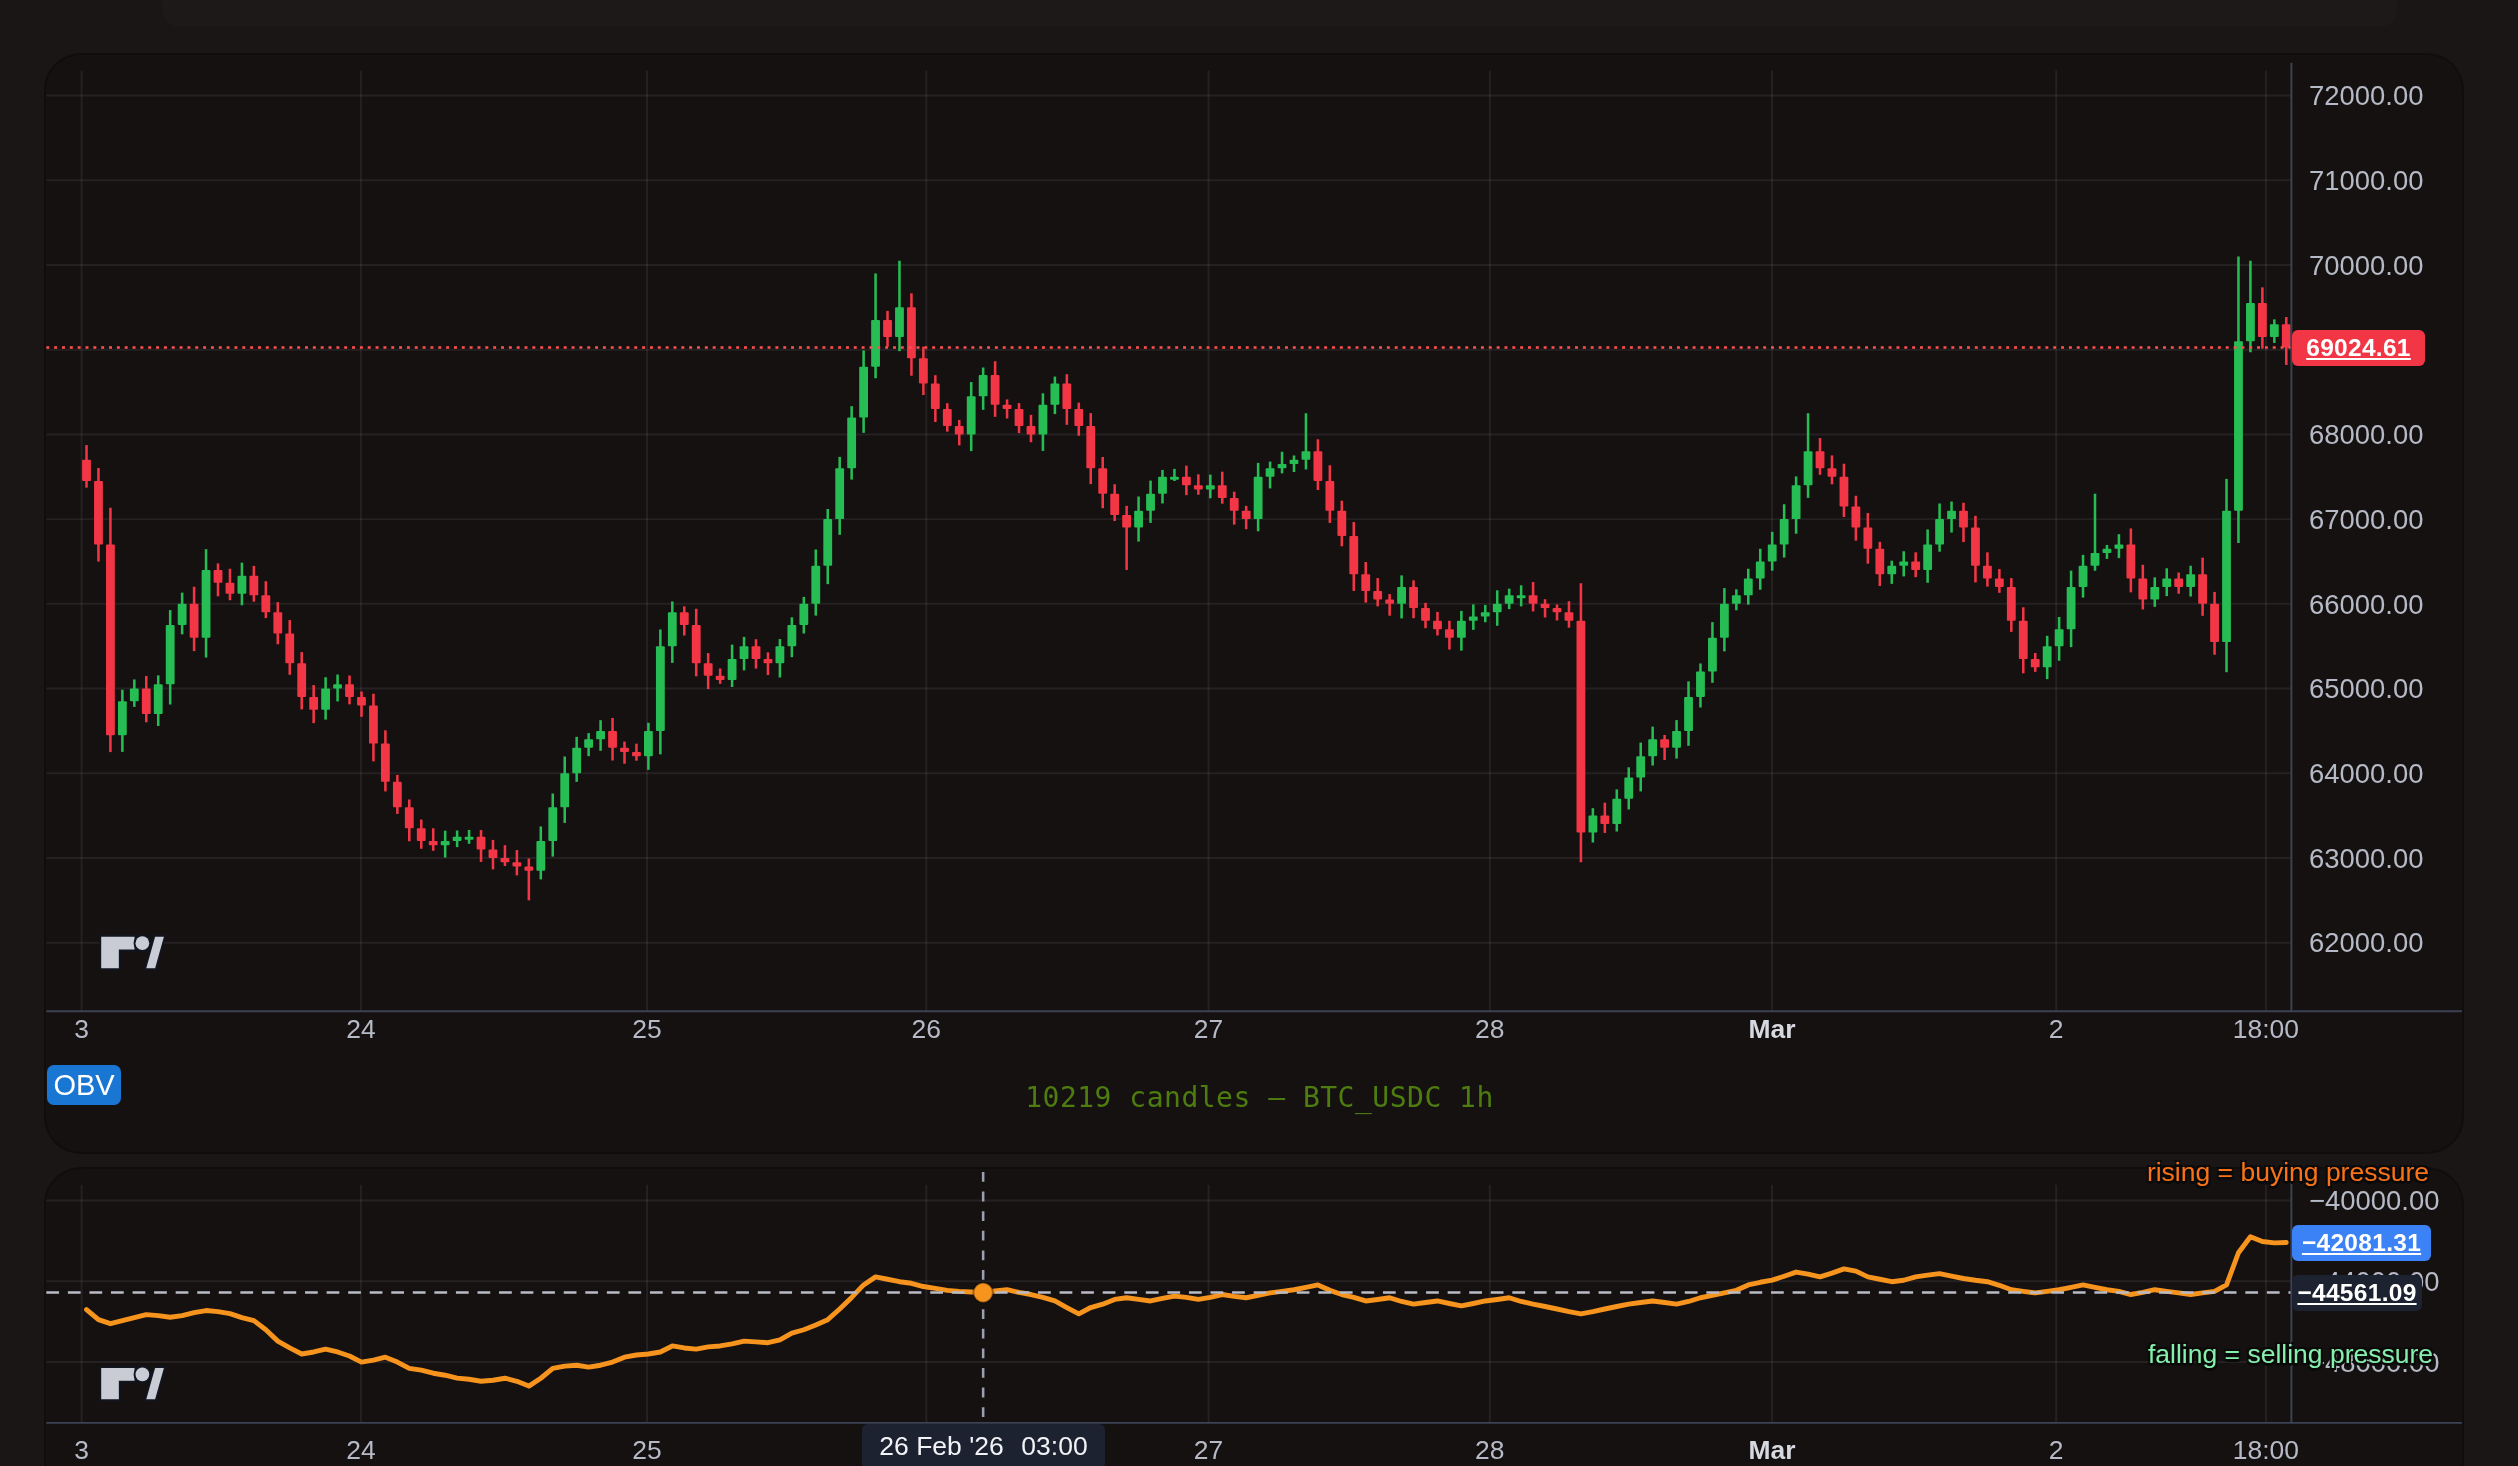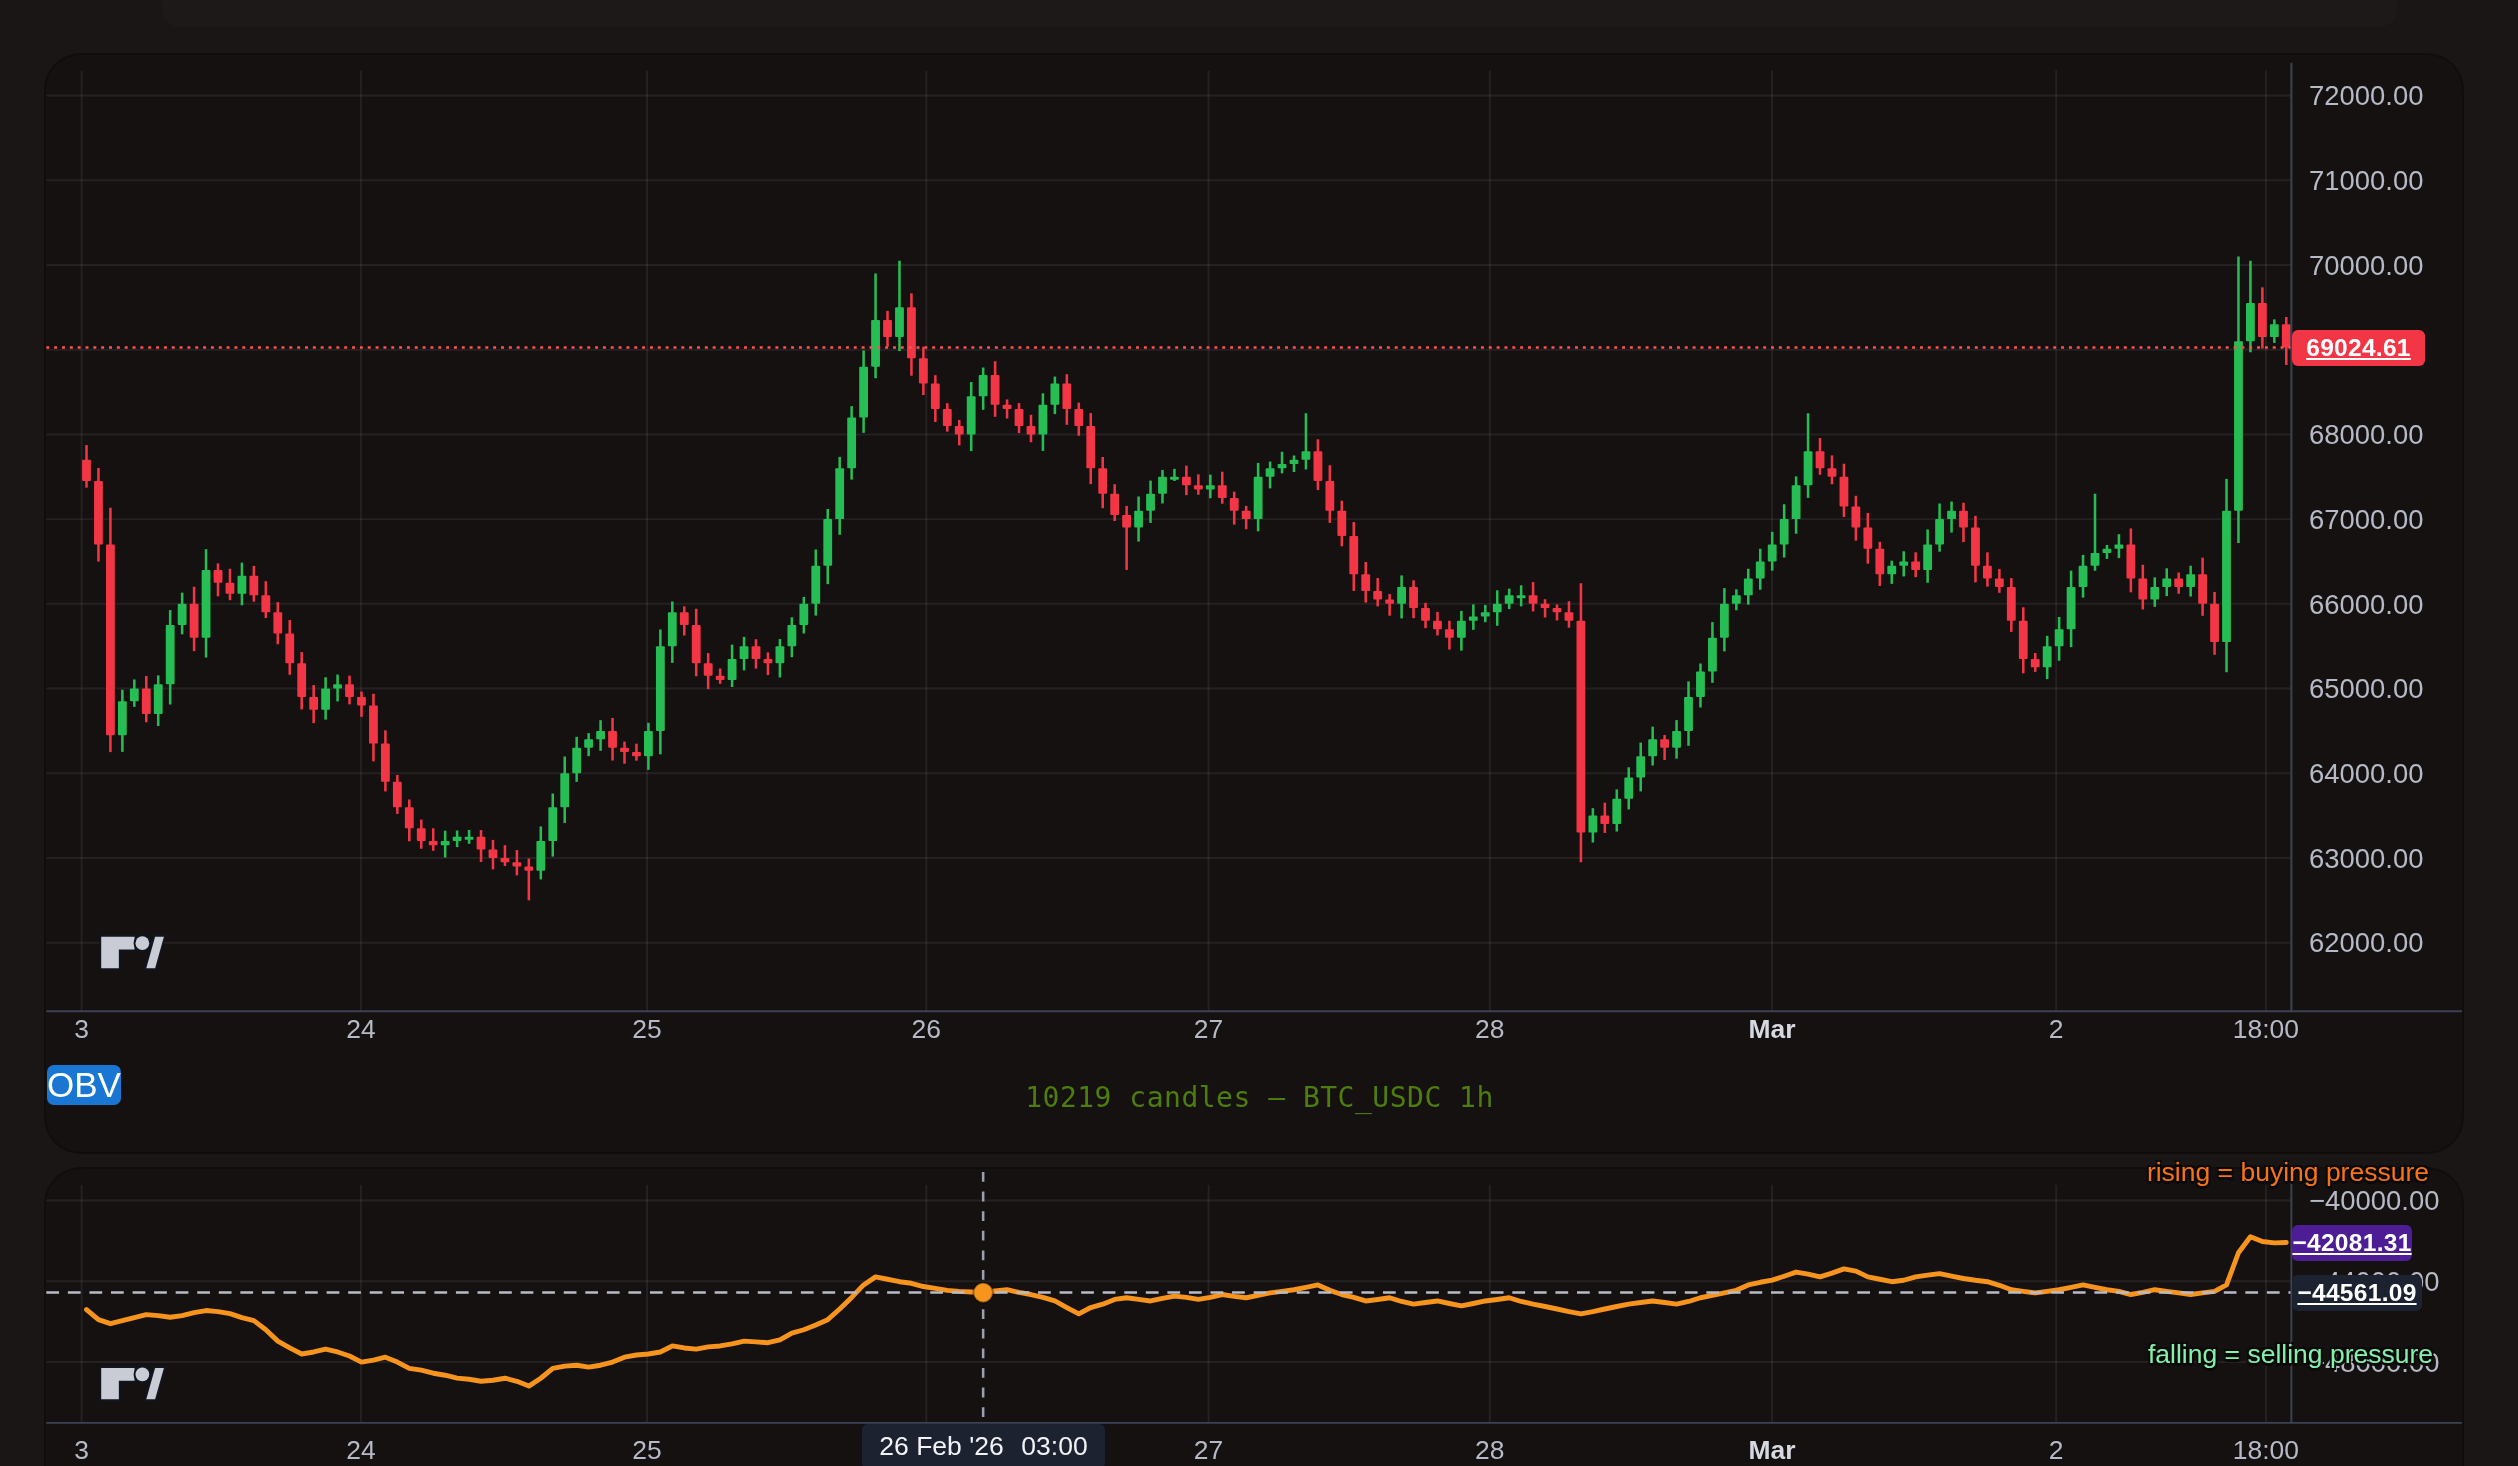--- a/index.html
+++ b/index.html
@@ -3,21 +3,21 @@
 <meta charset="utf-8">
 <style>
   html,body{margin:0;padding:0;background:#1b1616;width:2519px;height:1466px;overflow:hidden;
     font-family:"Liberation Sans",sans-serif;position:relative;}
   .card{position:absolute;background:#161111;border-radius:35px;box-shadow:0 0 0 2px rgba(0,0,0,.4);}
   #top-sliver{position:absolute;left:162px;top:-21.6px;width:2235px;height:49px;background:#1e1919;border-radius:17.6px;}
   #gfx{position:absolute;left:0;top:0;z-index:5;}
   .badge{position:absolute;z-index:8;color:#fff;font-size:24.5px;font-weight:600;
     display:flex;align-items:center;justify-content:center;border-radius:5.9px;letter-spacing:0.3px;text-decoration:underline;}
   #obv-badge{position:absolute;left:47px;top:1065px;width:74px;height:40px;background:#1976d2;color:#fff;
-    font-size:35px;font-weight:500;display:flex;align-items:center;justify-content:center;border-radius:6.9px;z-index:8;}
+    font-size:29px;font-weight:500;display:flex;align-items:center;justify-content:center;border-radius:6.9px;z-index:8;}
   #caption{position:absolute;left:0;top:1081px;width:2519px;text-align:center;color:#4d7c0f;
     font-family:"DejaVu Sans Mono",monospace;font-size:28px;letter-spacing:0.5px;z-index:8;}
   .note{position:absolute;z-index:9;font-size:26.5px;font-weight:500;
     text-shadow:2px 2px 0 #0a0a0a,-2px 2px 0 #0a0a0a,2px -2px 0 #0a0a0a,-2px -2px 0 #0a0a0a,0 2.9px 0 #0a0a0a;}
   #note-rising{right:90px;top:1157px;color:#22cc3e;}
   #note-falling{right:86px;top:1339px;color:#e5394a;}
   #tooltip{position:absolute;left:863px;top:1424px;width:243px;height:45px;background:#1c2230;border-radius:5.9px;
     z-index:9;display:flex;align-items:center;justify-content:center;color:#f2f3f7;font-size:26.5px;gap:17.6px;}
   .scale-hit{position:absolute;z-index:7;background:transparent;}
 </style>
@@ -491,20 +491,20 @@
   </svg>
 
 <div class="badge" id="price-badge" style="left: 2292px; top: 330px; width: 133px; height: 36px; background: rgb(242, 54, 69);">69024.61</div>
 
 <div id="obv-badge" style="background: rgb(25, 118, 210);">OBV</div>
 <div id="caption">10219 candles — BTC_USDC 1h</div>
 
 <div class="note" id="note-rising" style="color: #f97316;">rising = buying pressure</div>
 <div class="note" id="note-falling" style="color: #86efac;">falling = selling pressure</div>
 
-<div class="badge" id="obv-last-badge" style="left: 2292px; top: 1225px; width: 120px; height: 36px; background: #4c1d95;">−42081.31</div>
+<div class="badge" id="obv-last-badge" style="left: 2292px; top: 1225px; width: 139px; height: 36px; background: #3b82f6;">−42081.31</div>
 <div class="badge" id="obv-cross-badge" style="left: 2292px; top: 1275px; width: 130px; height: 36px; background: rgb(28, 34, 48);">−44561.09</div>
 
 <div id="tooltip" style="background: rgb(28, 34, 48); left: 862px;">
   <span>26 Feb '26</span>
   <span>03:00</span>
 </div>
 
 
 </body></html>

